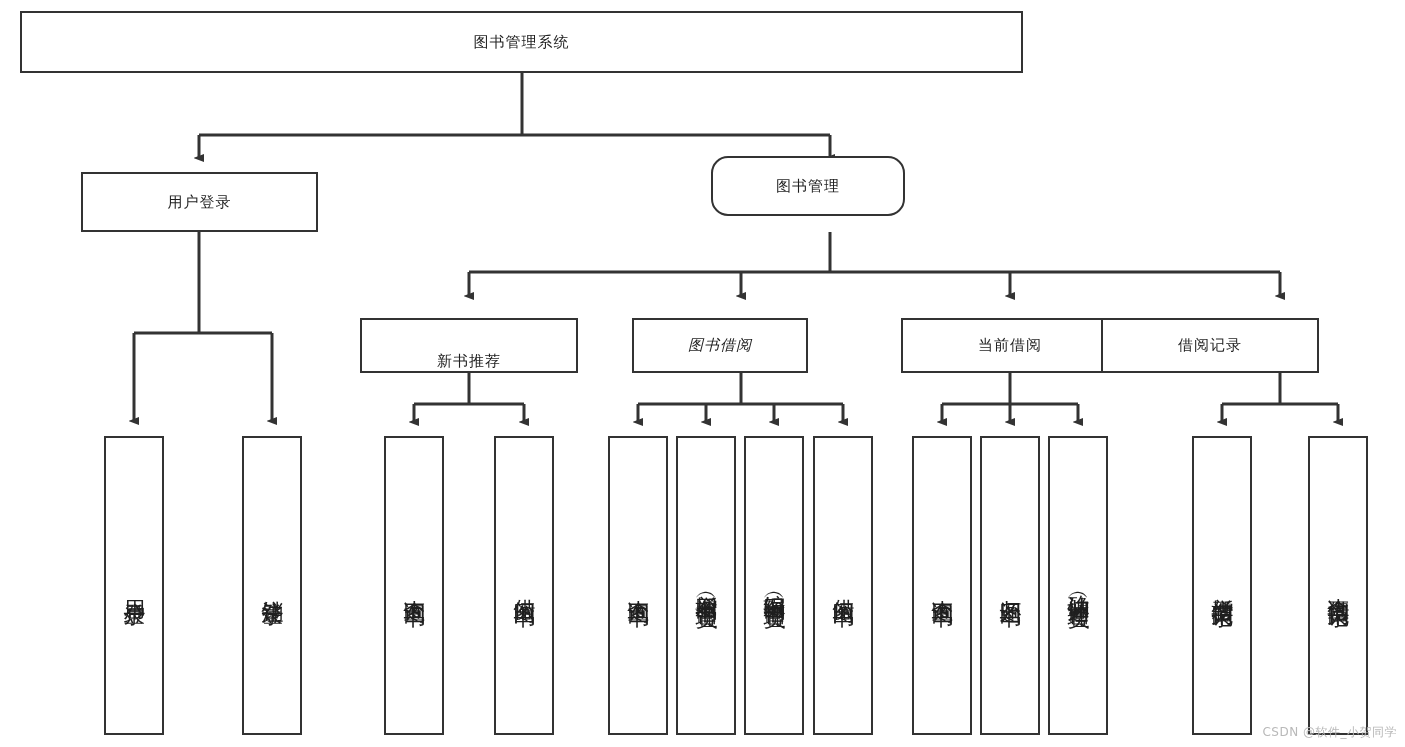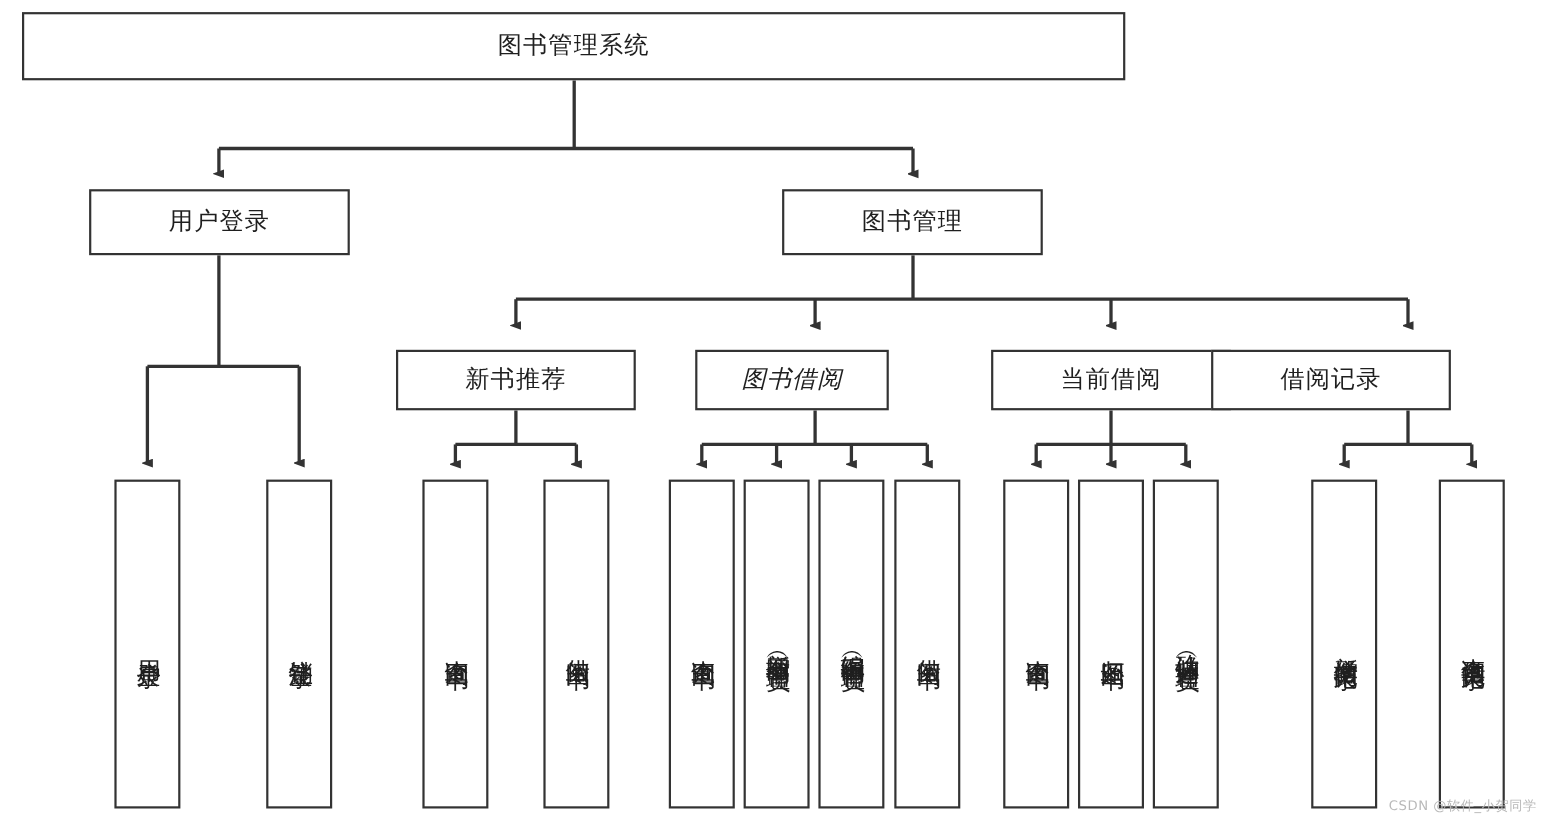--- a/index.html
+++ b/index.html
@@ -24,21 +24,21 @@
     box-sizing:border-box;
     background:#ffffff;
     border:2px solid #333333;
     display:flex;
     align-items:center;
     justify-content:center;
     color:#1a1a1a;
     z-index:2;
   }
   .node .label{
-    font-size:22px;
+    font-size:15px;
     line-height:1.25;
     letter-spacing:1px;
     white-space:nowrap;
     color:#1f1f1f;
   }
   .node.leaf{
     align-items:center;
     justify-content:center;
   }
   .node.leaf .label{
@@ -117,25 +117,25 @@
     </g>
   </svg>
 
   <div class="node" style="left:20px;top:11px;width:1003px;height:62px;">
     <span class="label">图书管理系统</span>
   </div>
 
   <div class="node" style="left:81px;top:172px;width:237px;height:60px;">
     <span class="label">用户登录</span>
   </div>
-  <div class="node" style="left:711px;top:172px;width:237px;height:60px;">
+  <div class="node" style="left:711px;top:156px;width:194px;height:60px;border-radius:17px;">
     <span class="label">图书管理</span>
   </div>
 
-  <div class="node" style="left:360px;top:318px;width:218px;height:55px;">
+  <div class="node" style="left:360px;top:318px;width:218px;height:55px;align-items:flex-end;">
     <span class="label">新书推荐</span>
   </div>
   <div class="node" style="left:632px;top:318px;width:176px;height:55px;font-style:italic;">
     <span class="label">图书借阅</span>
   </div>
   <div class="node" style="left:901px;top:318px;width:218px;height:55px;">
     <span class="label">当前借阅</span>
   </div>
   <div class="node" style="left:1101px;top:318px;width:218px;height:55px;">
     <span class="label">借阅记录</span>

